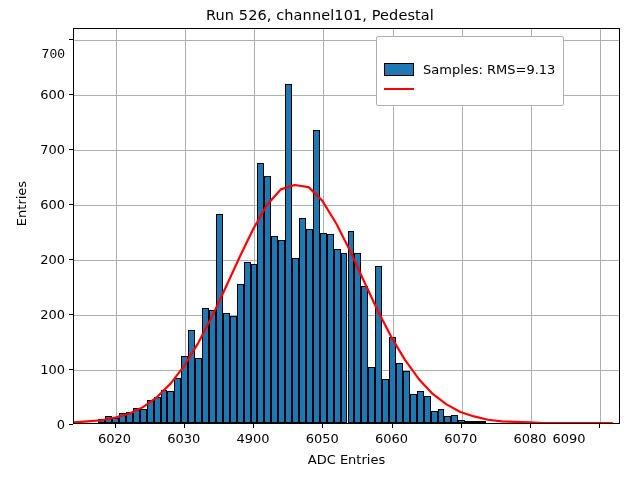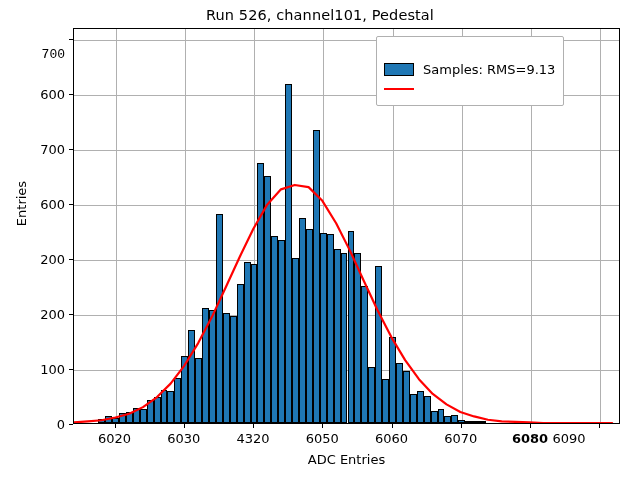--- a/index.html
+++ b/index.html
@@ -262,29 +262,29 @@
       <div class="ytick-label" style="top: 94px; right: 575px;">600</div>
       <div class="ytick-mark" style="left: 69px; top: 94px;"></div>
       <div class="ytick-label" style="top: 54px; right: 575px; font-family: Liberation Mono, monospace;">700</div>
       <div class="ytick-mark" style="left: 69px; top: 39px;"></div>
     </div>
   <div id="xticks-layer">
       <div class="xtick-label" style="left: 114.544px; top: 431px;">6020</div>
       <div class="xtick-mark" style="left: 114.544px; top: 424px;"></div>
       <div class="xtick-label" style="left: 183.785px; top: 431px;">6030</div>
       <div class="xtick-mark" style="left: 183.785px; top: 424px;"></div>
-      <div class="xtick-label" style="left: 253.025px; top: 431px;">4320</div>
+      <div class="xtick-label" style="left: 253.025px; top: 431px;">4900</div>
       <div class="xtick-mark" style="left: 253.025px; top: 424px;"></div>
       <div class="xtick-label" style="left: 322.266px; top: 431px;">6050</div>
       <div class="xtick-mark" style="left: 322.266px; top: 424px;"></div>
       <div class="xtick-label" style="left: 391.506px; top: 431px;">6060</div>
       <div class="xtick-mark" style="left: 391.506px; top: 424px;"></div>
       <div class="xtick-label" style="left: 460.747px; top: 431px;">6070</div>
       <div class="xtick-mark" style="left: 460.747px; top: 424px;"></div>
-      <div class="xtick-label" style="left: 529.987px; top: 431px; font-weight: bold;">6080</div>
+      <div class="xtick-label" style="left: 529.987px; top: 431px;">6080</div>
       <div class="xtick-mark" style="left: 529.987px; top: 424px;"></div>
       <div class="xtick-label" style="left: 569px; top: 431px;">6090</div>
       <div class="xtick-mark" style="left: 599.228px; top: 424px;"></div>
     </div>
 
   <div id="xlabel">ADC Entries</div>
   <div id="ylabel">Entries</div>
 
   <div id="legend">
     <div class="legend-row">

